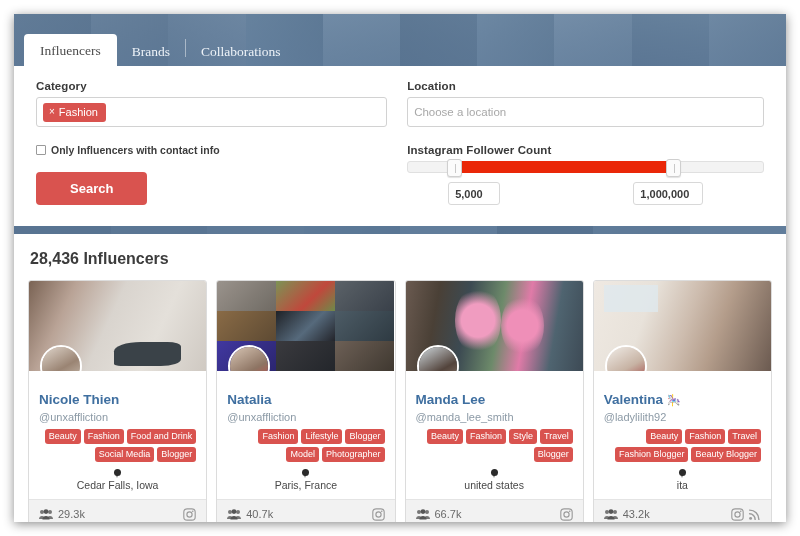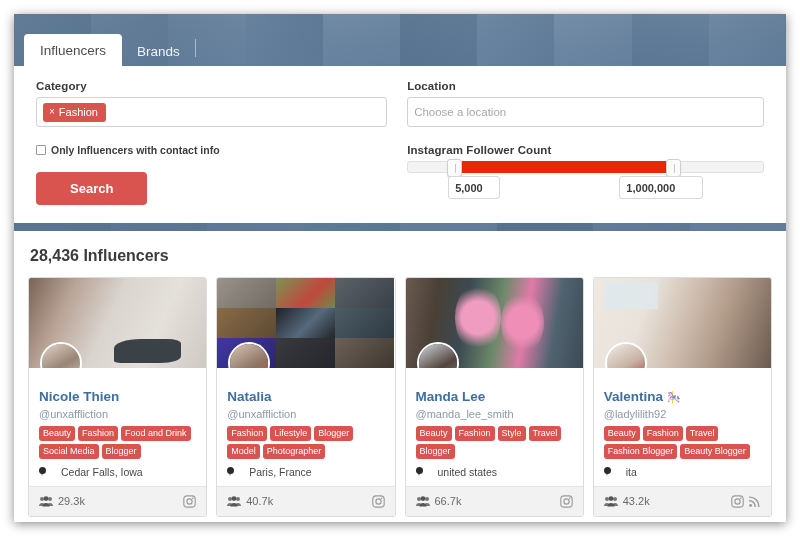--- a/index.html
+++ b/index.html
@@ -43,20 +43,21 @@
     z-index: 3;
   }
   .tab {
     padding: 9px 15px 8px 15px;
     font-size: 13.5px;
     color: #eef3f8;
     line-height: 1;
     border-radius: 4px 4px 0 0;
     cursor: pointer;
     white-space: nowrap;
+    font-family: Liberation Serif, serif;
   }
   .tab.active {
     background: #ffffff;
     color: #4c4c4c;
     padding: 10px 16px 9px 16px;
   }
   .tab-div {
     width: 1px; height: 18px;
     background: rgba(255,255,255,0.45);
     margin-bottom: 9px;
@@ -165,36 +166,36 @@
     background: #fbfbfb;
     border: 1px solid #cfcfcf;
     border-radius: 3px;
     box-shadow: 0 1px 1px rgba(0,0,0,.12);
     cursor: pointer;
   }
   .handle .bar { position:absolute; left:50%; top:4px; width:1px; height:9px; background:#c8c8c8; }
   .handle.lo { left: 11%; }
   .handle.hi { right: 23%; }
 
-  .minmax { position: relative; height: 26px; margin-top: 3px; }
+  .minmax { position: relative; height: 26px; margin-top: 9px; }
   .numbox {
     position: absolute;
     width: 52px; height: 23px;
     border: 1px solid #d8d8d8;
     border-radius: 3px;
     background: #fff;
     font-size: 11px;
     color: #3b3b3b;
     font-weight: bold;
     display: flex; align-items: center;
     padding-left: 6px;
     cursor: text;
   }
   .numbox.lo { left: 11.5%; }
-  .numbox.hi { right: 17%; width: 84px; }
+  .numbox.hi { right: 17%; width: 70px; }
 
   
   .results { background: #fff; padding: 16px 14px 8px 14px; }
   .results-title {
     font-size: 16px; font-weight: bold; color: #3c3c3c;
     margin: 0 0 12px 2px;
   }
   .grid { display: flex; gap: 9px; }
   .card {
     width: 181px;
@@ -221,30 +222,30 @@
   .avatar i { display:block; width:100%; height:100%; }
   .body { padding: 22px 10px 8px 10px; }
   .name {
     font-size: 13.5px; font-weight: bold; color: #3f6fa0;
     line-height: 1.1; margin-bottom: 3px;
     display: flex; align-items: center; gap: 4px;
     cursor: pointer;
   }
   .name .emoji { font-size: 11px; }
   .handle-at { font-size: 11px; color: #8c9aa6; margin-bottom: 6px; }
-  .tags { display: flex; flex-wrap: wrap; gap: 3px; margin-bottom: 7px; }
+  .tags { display: flex; flex-wrap: wrap; gap: 3px; margin-bottom: 7px; justify-content: flex-end; }
   .tag {
     background: #d9534f; color: #fff;
     font-size: 9px; line-height: 1;
     border-radius: 3px;
     padding: 3px 4px;
     cursor: pointer;
     white-space: nowrap;
   }
-  .loc { font-size: 10.5px; color: #484848; display: flex; align-items: center; gap: 15px; }
+  .loc { font-size: 10.5px; color: #484848; display: flex; align-items: center; gap: 0; flex-direction: column; }
   .pin { width: 7px; height: 10px; position: relative; display:inline-block; }
   .pin:before {
     content:""; position:absolute; left:0; top:0; width:7px; height:7px;
     border-radius:50%; background:#2b2b2b;
   }
   .pin:after {
     content:""; position:absolute; left:2px; top:5px;
     border-left:1.5px solid transparent; border-right:1.5px solid transparent;
     border-top:4px solid #2b2b2b;
   }
@@ -276,20 +277,21 @@
       <i style="background:linear-gradient(165deg,#b4c3cf,#7f95a9)"></i>
       <i style="background:linear-gradient(185deg,#8aa3b8,#5f7590)"></i>
       <i style="background:linear-gradient(155deg,#a2b6c6,#6e8499)"></i>
     </div>
     <div class="collage-overlay"></div>
 
     <div class="tabs">
       <div class="tab active">Influencers</div>
       <div class="tab">Brands</div>
       <div class="tab-div"></div>
+      <div class="tab">Collaborations</div>
     </div>
   </div>
 
   <div class="panel-wrap">
     <div class="collage2">
       <i style="background:linear-gradient(160deg,#7f94a8,#5d7086)"></i>
       <i style="background:linear-gradient(160deg,#8ea0b2,#64788e)"></i>
       <i style="background:linear-gradient(200deg,#9fb0c0,#70859b)"></i>
       <i style="background:linear-gradient(140deg,#86a5bd,#5e7d99)"></i>
       <i style="background:linear-gradient(170deg,#a9bccb,#7b93a8)"></i>

